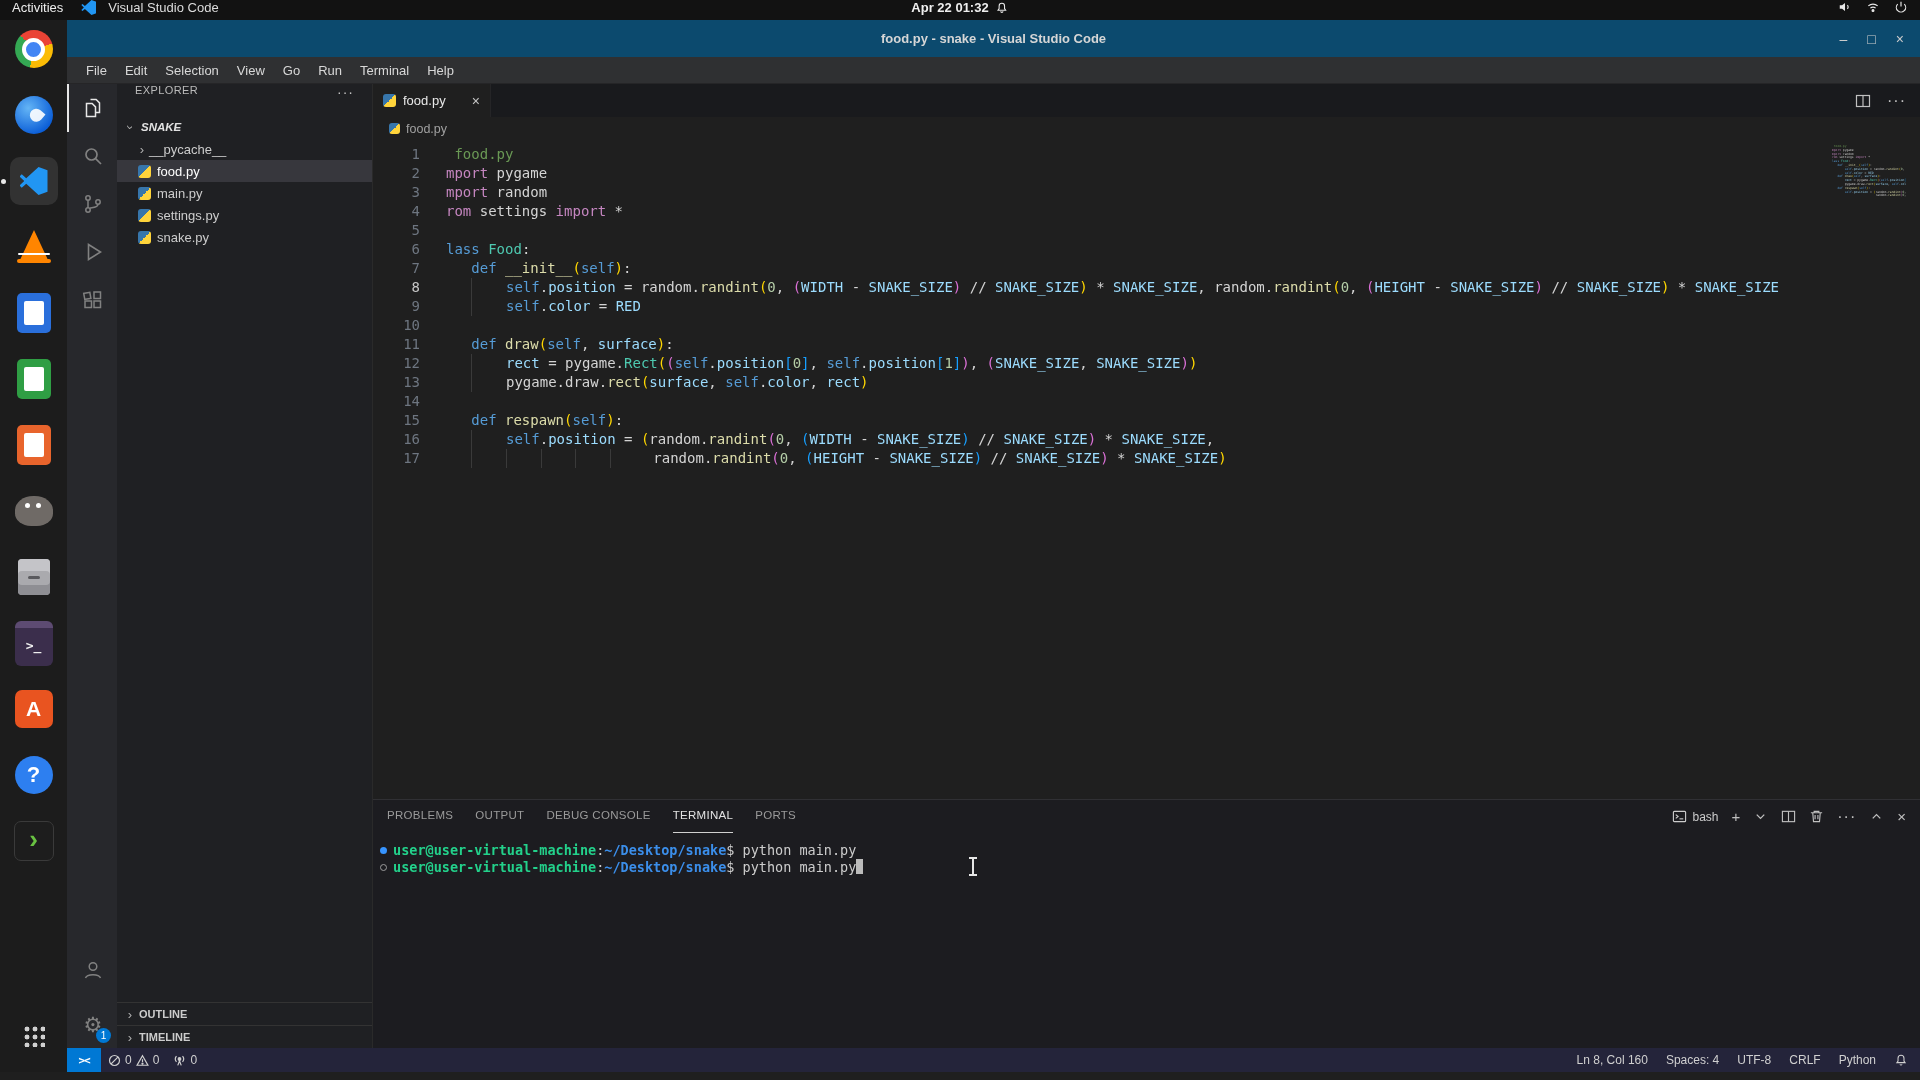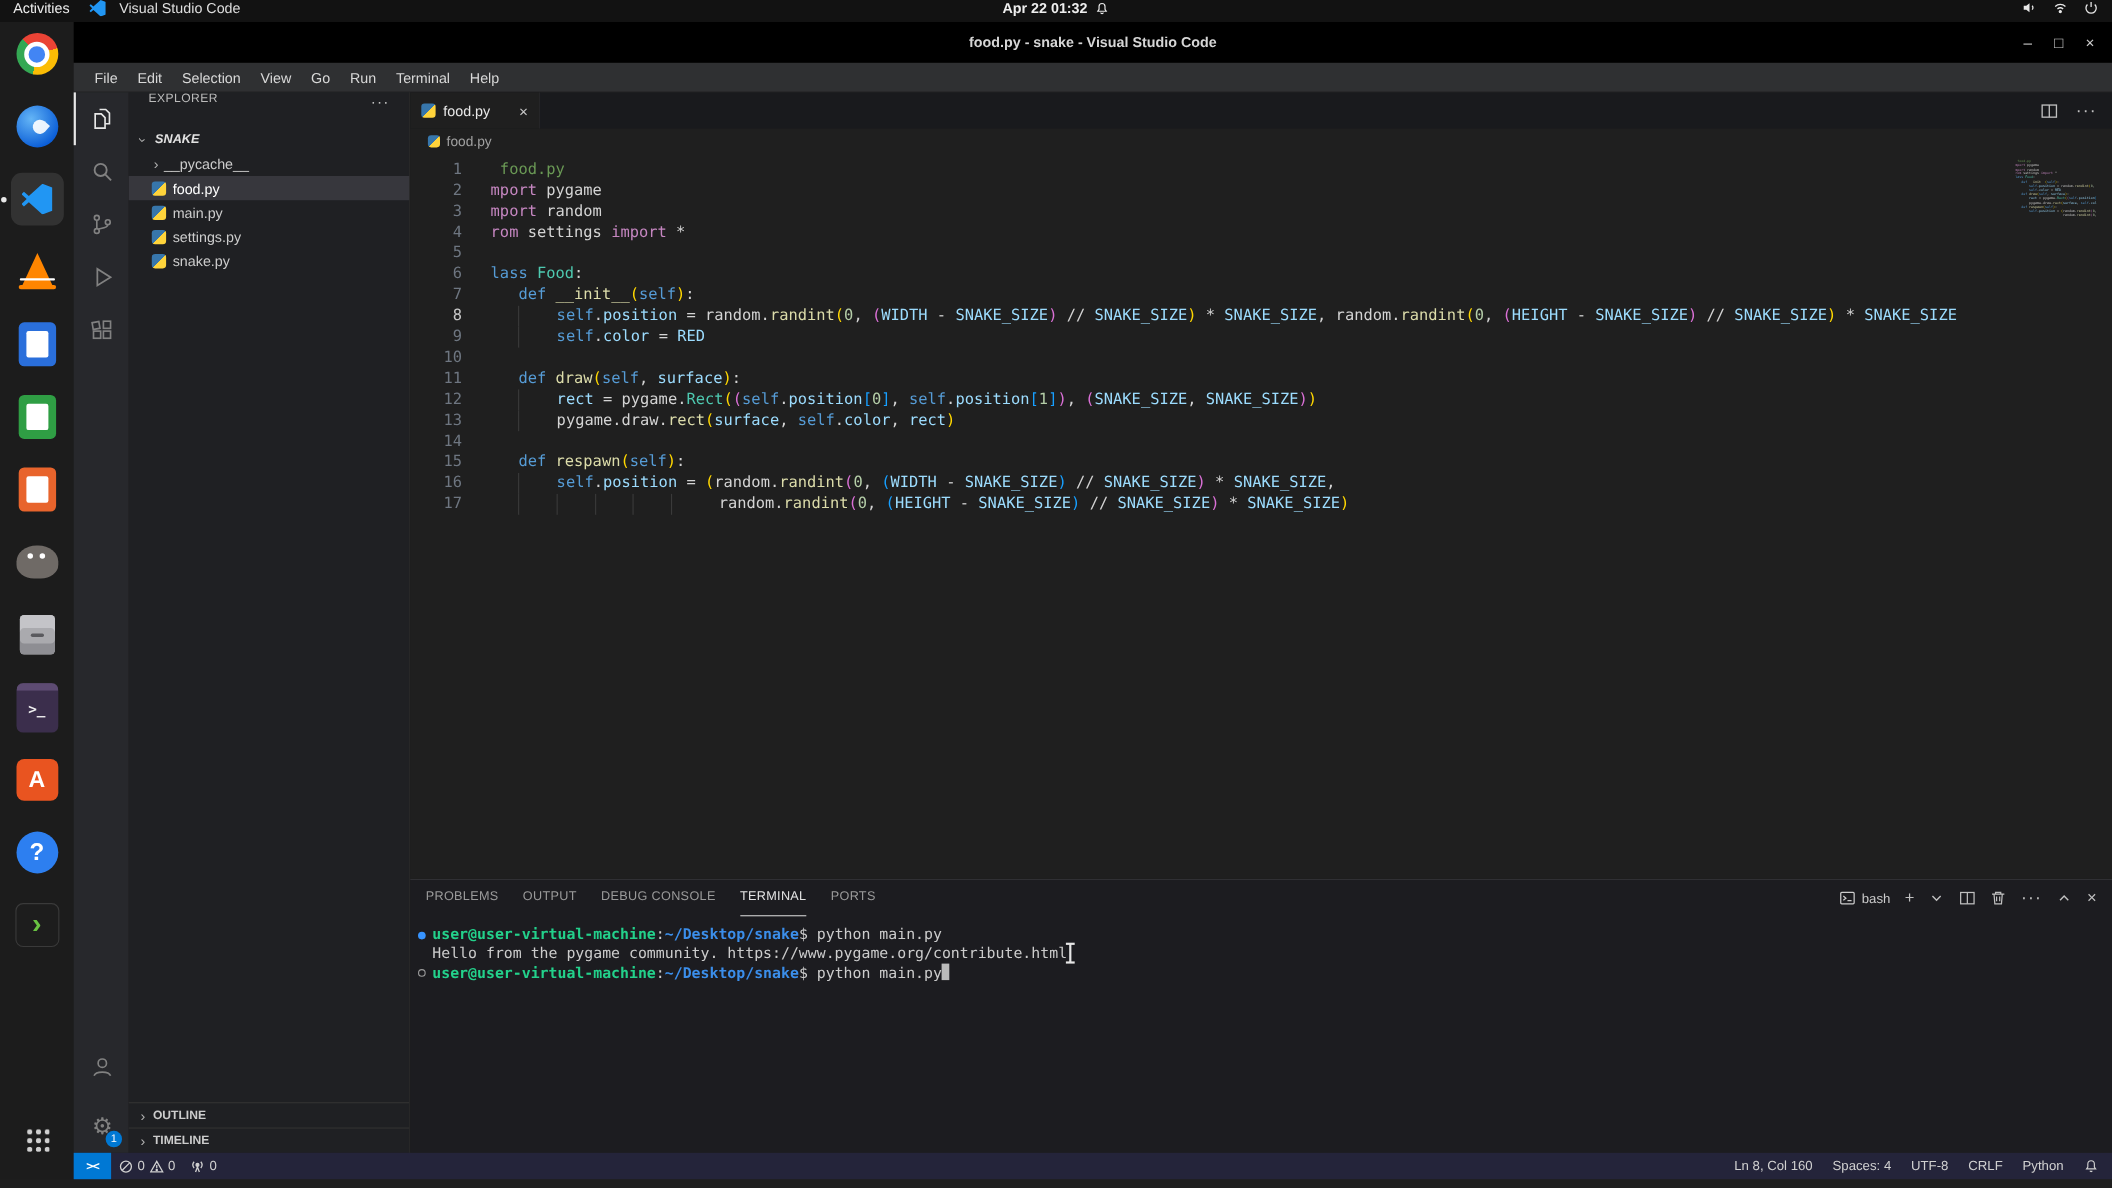--- a/index.html
+++ b/index.html
@@ -69,21 +69,21 @@
   .dk-snap-store::before { content:""; width:38px; height:38px; border-radius:7px;
     background:#1d1d1d; border:1px solid #3a3a3a; }
   .dk-snap-store::after { content:"›"; position:absolute; color:#69c242;
     font:bold 26px "Liberation Sans", sans-serif; margin-top:-4px; }
   .dk-show-apps { margin-top:auto; margin-bottom:12px; }
   .dk-show-apps::before { content:""; width:22px; height:22px;
     background:radial-gradient(#cfcfcf 2.2px, transparent 2.7px) 0 0 / 8px 8px; }
 
   
   .vscode { flex:1; min-width:0; display:flex; flex-direction:column; background:#1f1f1f; }
-  .titlebar { height:37px; background:#000000; display:flex; align-items:center;
+  .titlebar { height:37px; background:#0c4a6e; display:flex; align-items:center;
     position:relative; flex:none; }
   .win-title { position:absolute; left:50%; transform:translateX(-50%); font-size:13px;
     color:#d6d6d6; font-weight:bold; }
   .win-controls { margin-left:auto; display:flex; gap:20px; padding-right:16px;
     font-size:14px; color:#cccccc; }
   .menubar { height:27px; background:#2f3032; display:flex; align-items:center;
     padding-left:10px; flex:none; border-bottom:1px solid #252527; }
   .menu-item { padding:0 9px; font-size:13px; color:#d8d8d8; line-height:27px; }
 
   .content-row { flex:1; min-height:0; display:flex; }
@@ -485,21 +485,20 @@
                 </svg>
               <span style="letter-spacing:1px;">···</span>
               <svg viewBox="0 0 16 16" fill="none" stroke="currentColor" stroke-width="1.4">
                   <path d="M4 10l4-4 4 4"></path>
                 </svg>
               <span class="txt-icon">×</span>
             </div>
           </div>
           <div class="terminal" id="terminal">
               <div class="tline"><span class="deco dot"></span><span class="t-g">user@user-virtual-machine</span><span class="t-w">:</span><span class="t-b">~/Desktop/snake</span><span class="t-w">$ python main.py</span></div>
-              <div class="tline"><span class="t-w">Hello from the pygame community. https://www.pygame.org/contribute.html</span></div>
               <div class="tline"><span class="deco circle"></span><span class="t-g">user@user-virtual-machine</span><span class="t-w">:</span><span class="t-b">~/Desktop/snake</span><span class="t-w">$ python main.py</span><span class="tcursor"></span></div>
             </div>
         </div>
 
       </div>
     </div>
 
     <div class="statusbar">
       <div class="remote">&gt;&lt;</div>
       <div class="sb-item">

